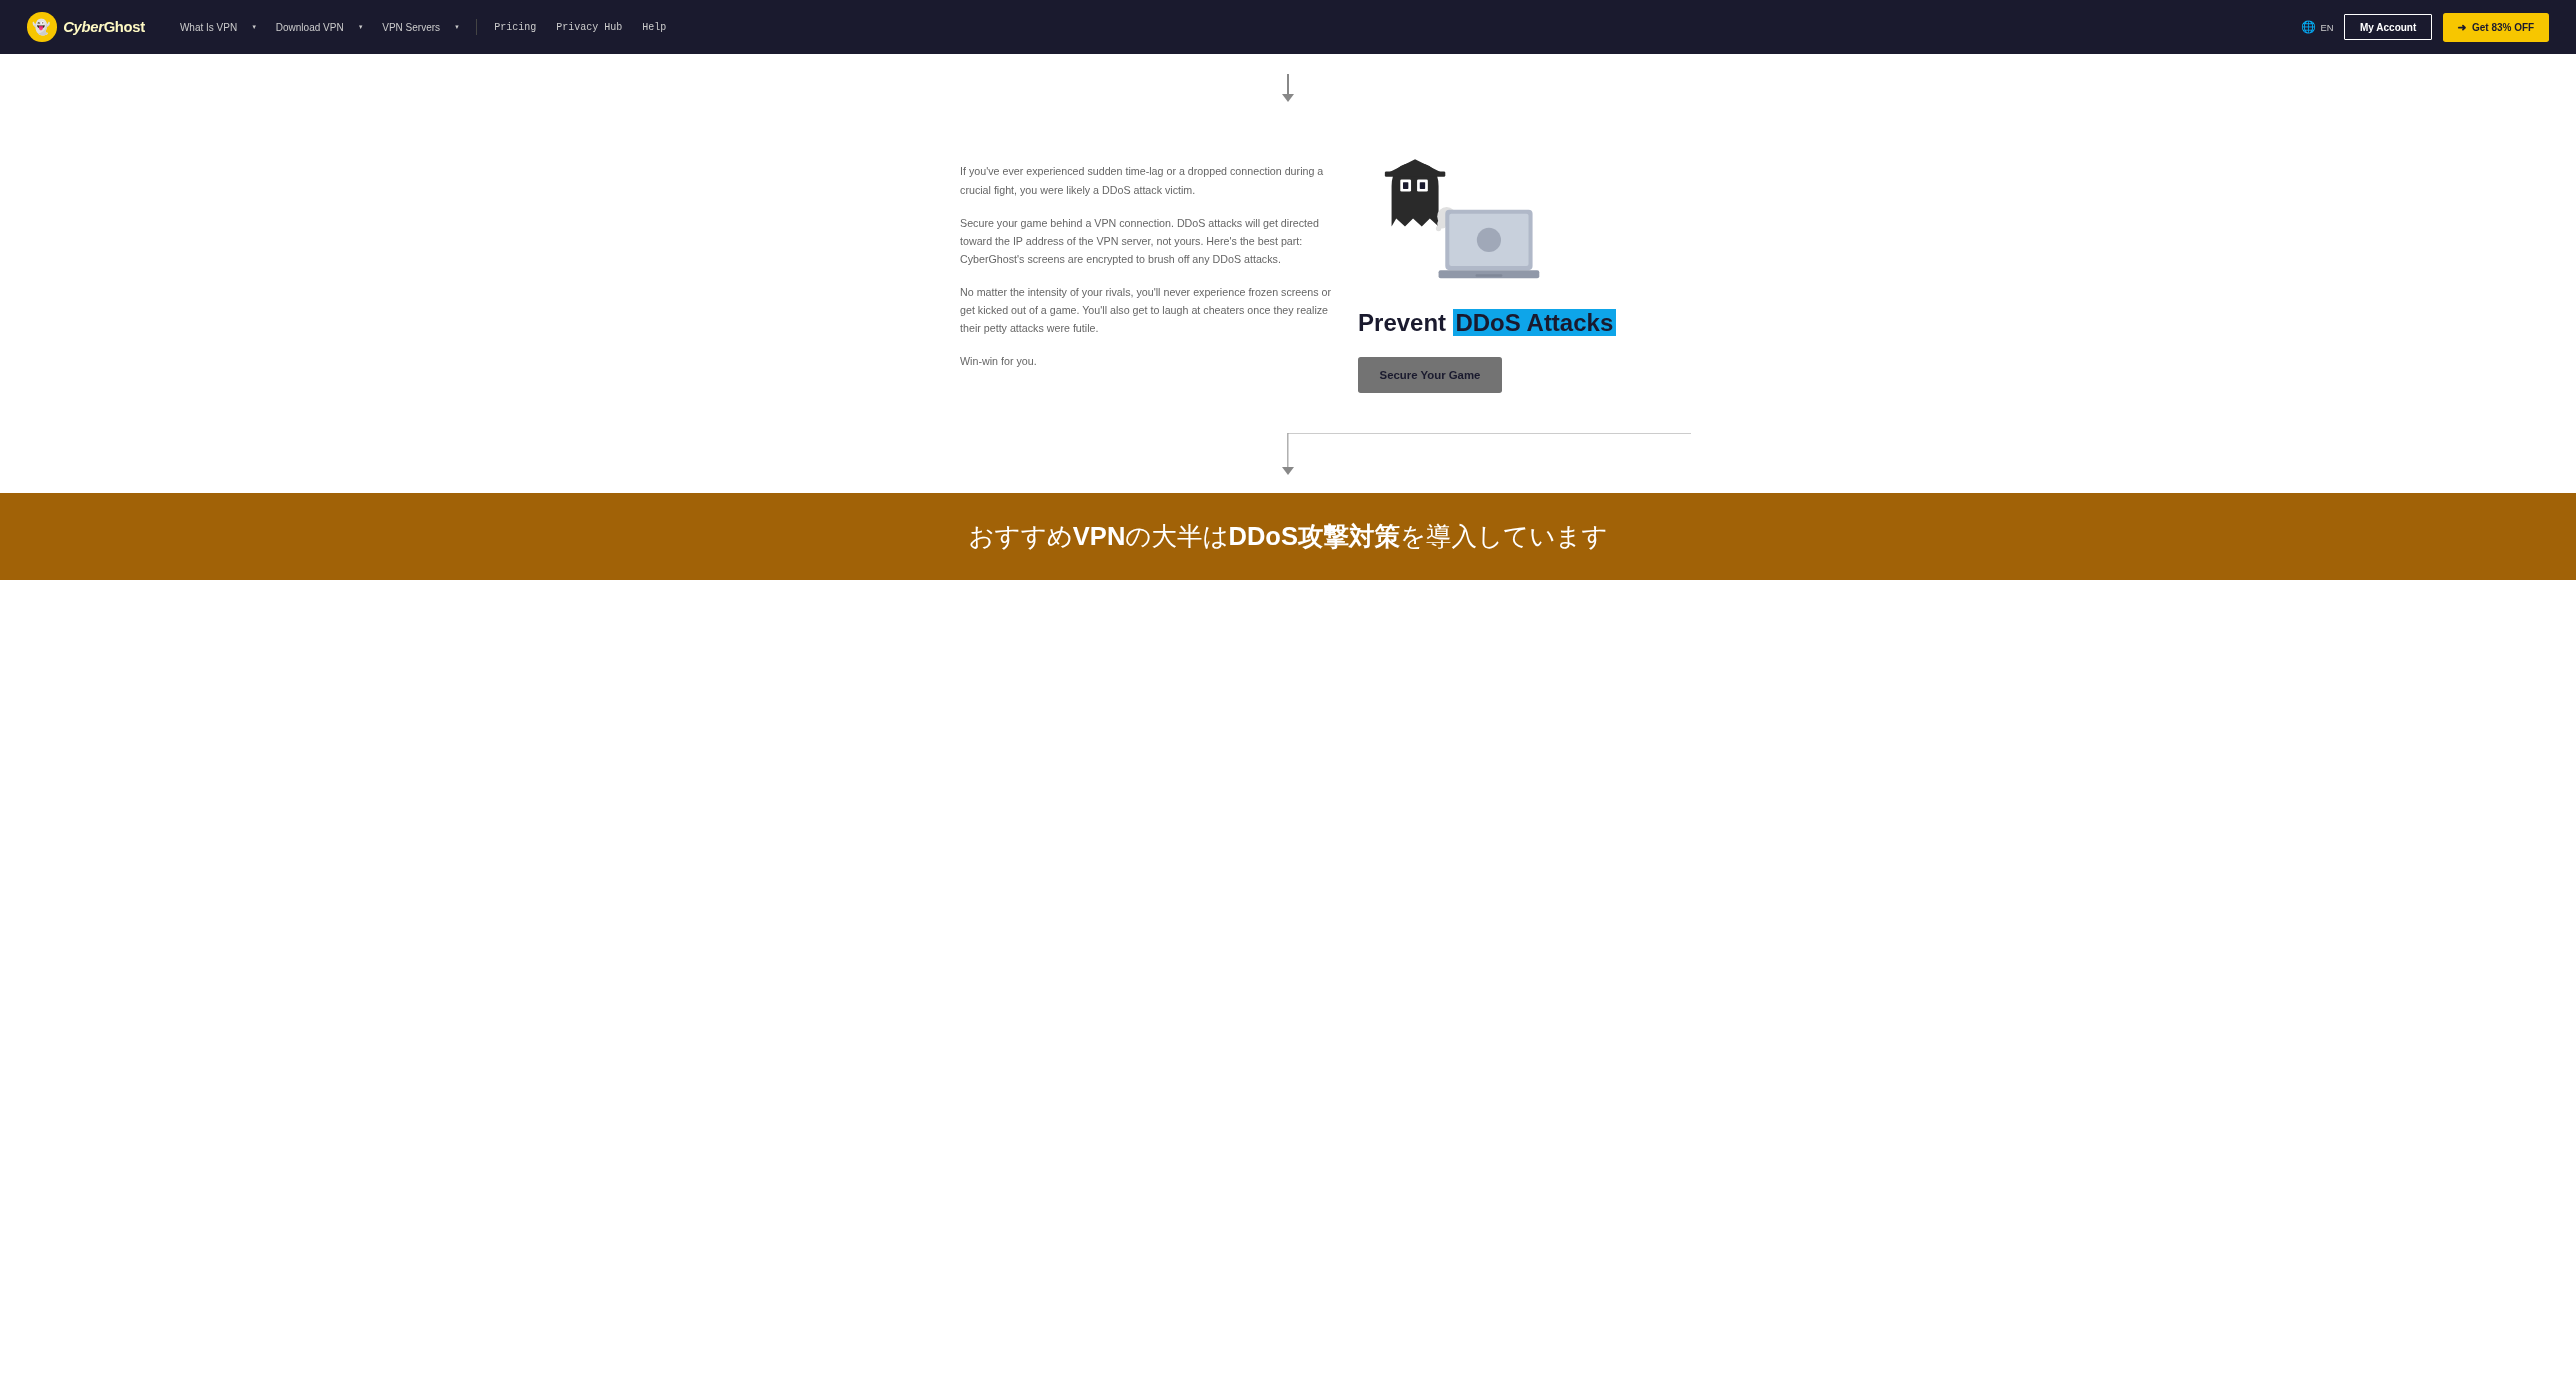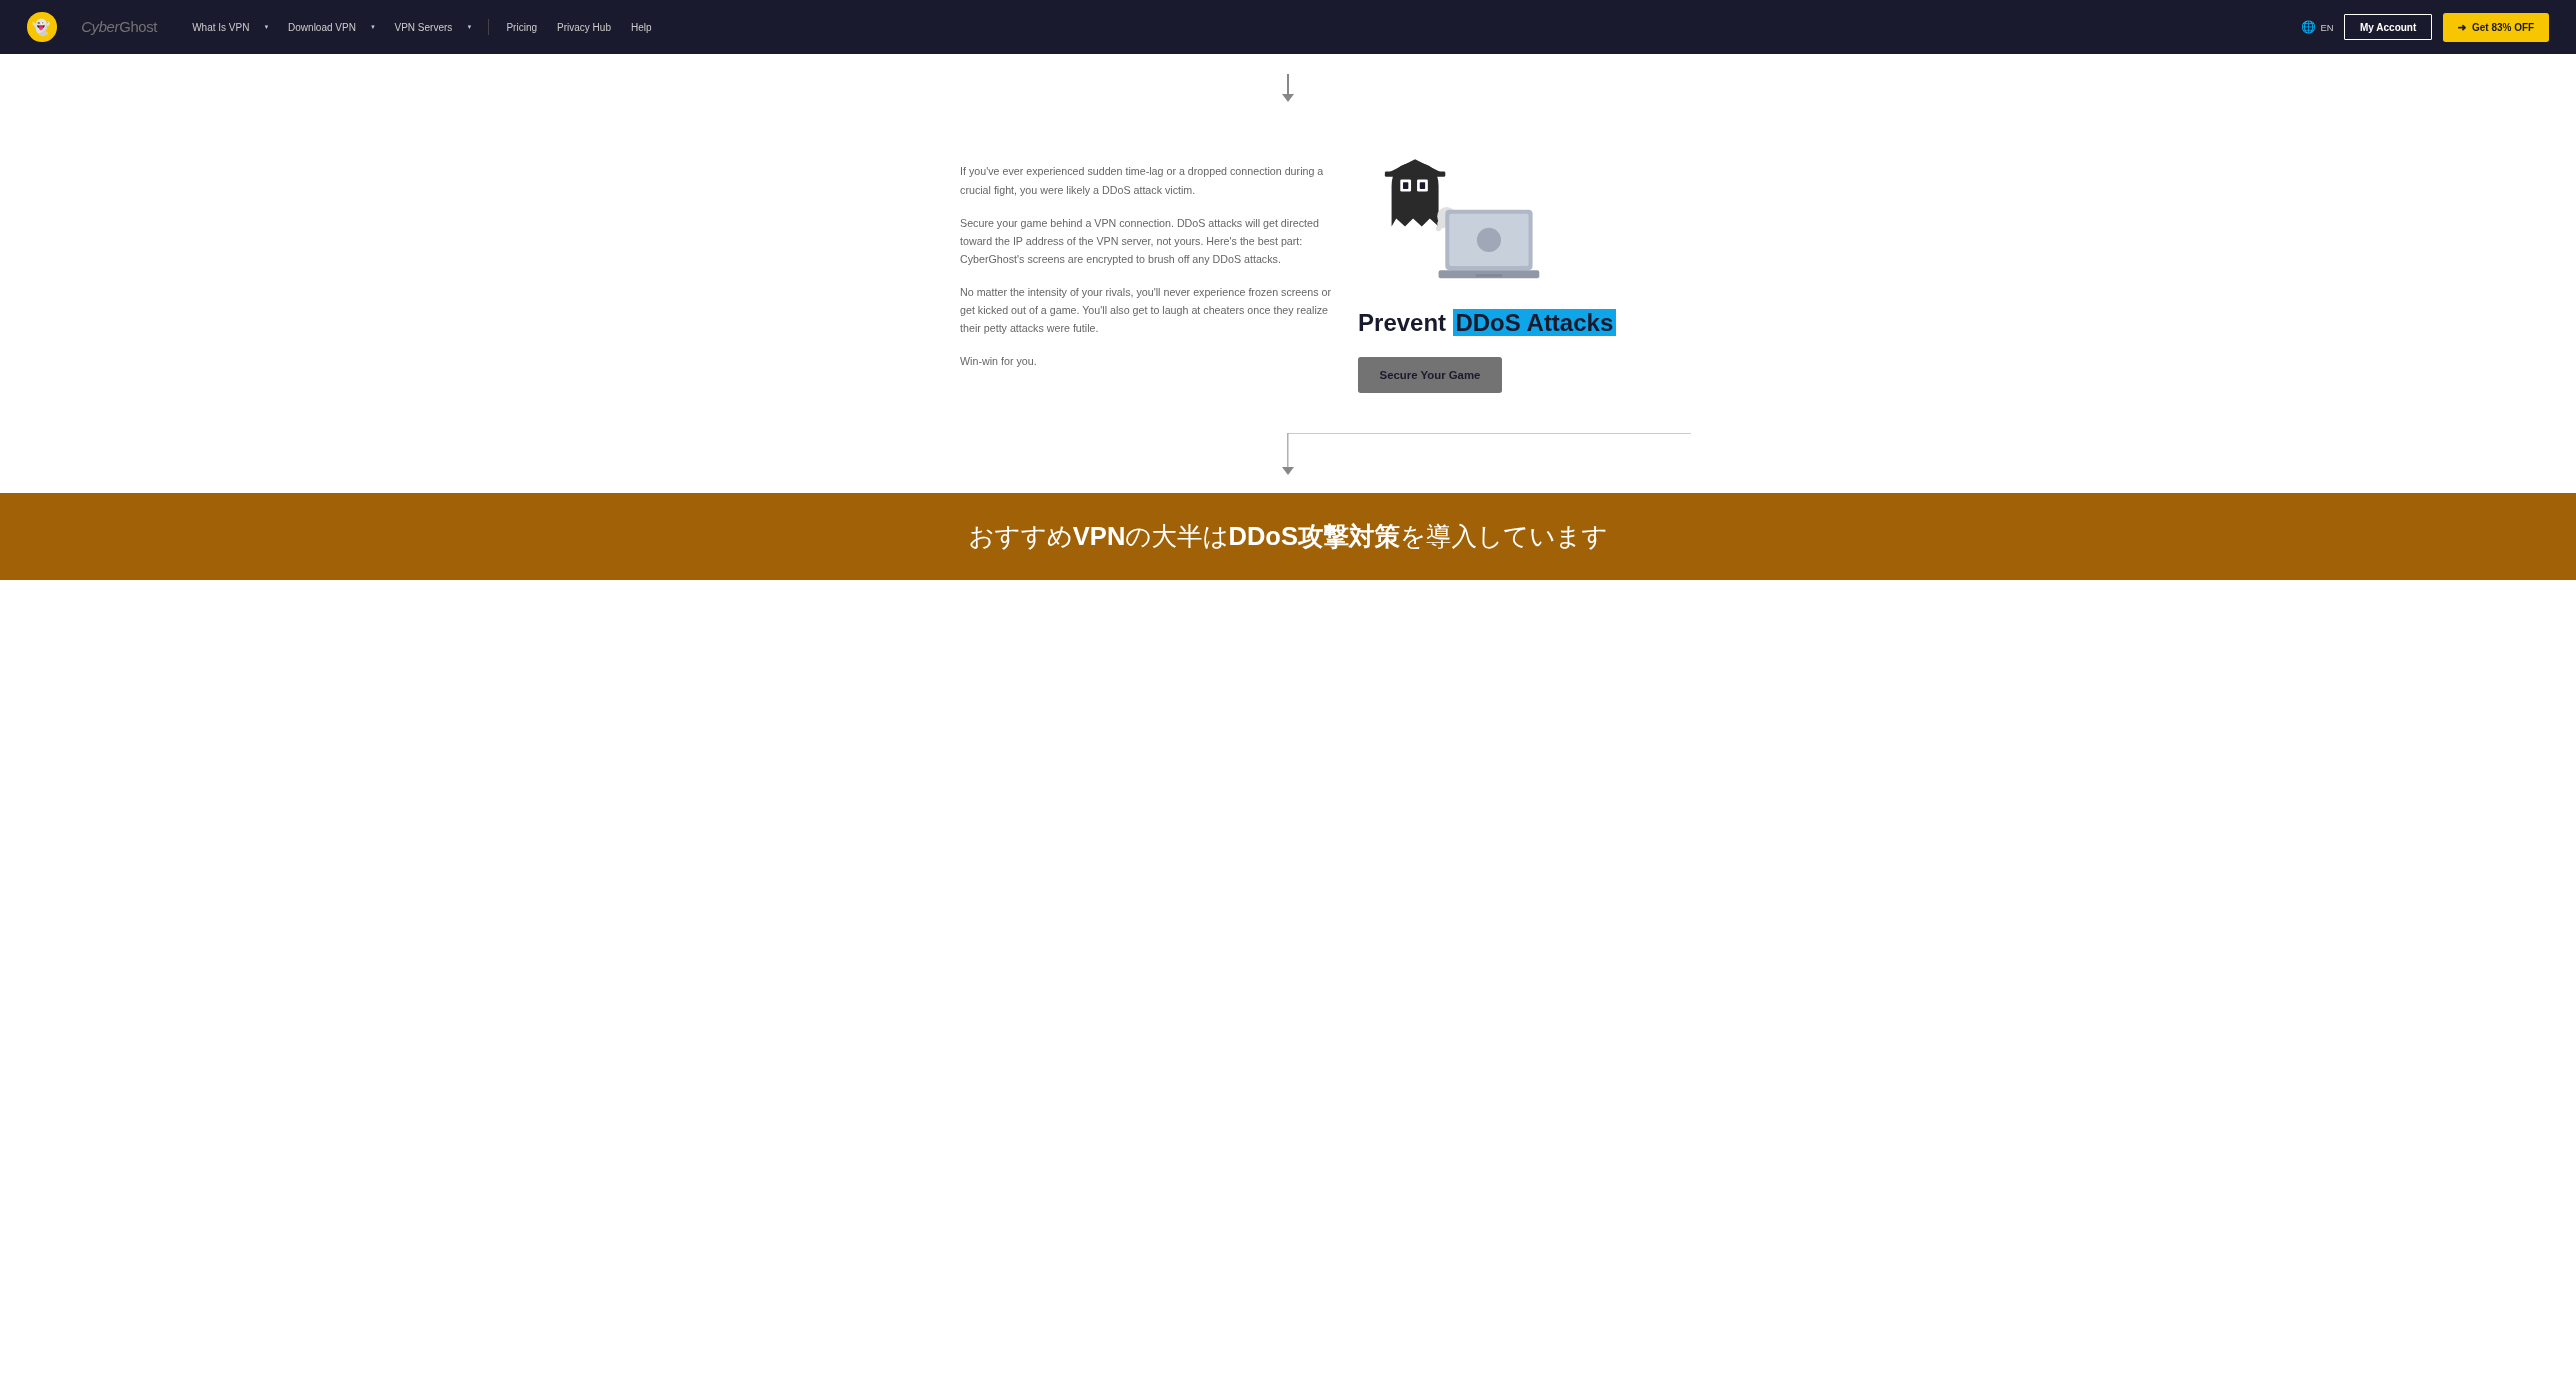--- a/index.html
+++ b/index.html
@@ -29,25 +29,24 @@
       border-radius: 50%;
       display: flex;
       align-items: center;
       justify-content: center;
       font-size: 14.8px;
       font-weight: bold;
       color: #1a1a2e;
       flex-shrink: 0;
     }
     .logo-text {
-      color: #737373;
+      color: #fef9c3;
       font-size: 14.8px;
-      font-weight: 400;
+      font-weight: 700;
       letter-spacing: -0.3px;
-      margin-left: 18px;
     }
     .logo-text span { font-style: italic; }
     .nav-links {
       display: flex;
       align-items: center;
       gap: 4px;
       flex: 1;
     }
     .nav-item {
       color: #ccc;
@@ -65,20 +64,21 @@
       font-size: 6.7px;
       margin-left: 1.3px;
     }
     .nav-separator { width: 0.7px; height: 16px; background: #444; margin: 0 5.4px; }
     .nav-plain {
       color: #ccc;
       font-size: 10px;
       padding: 5.4px 8px;
       cursor: pointer;
       white-space: nowrap;
+      font-family: Liberation Mono, monospace;
     }
     .nav-right {
       display: flex;
       align-items: center;
       gap: 10.7px;
       margin-left: auto;
     }
     .lang-btn {
       display: flex;
       align-items: center;

